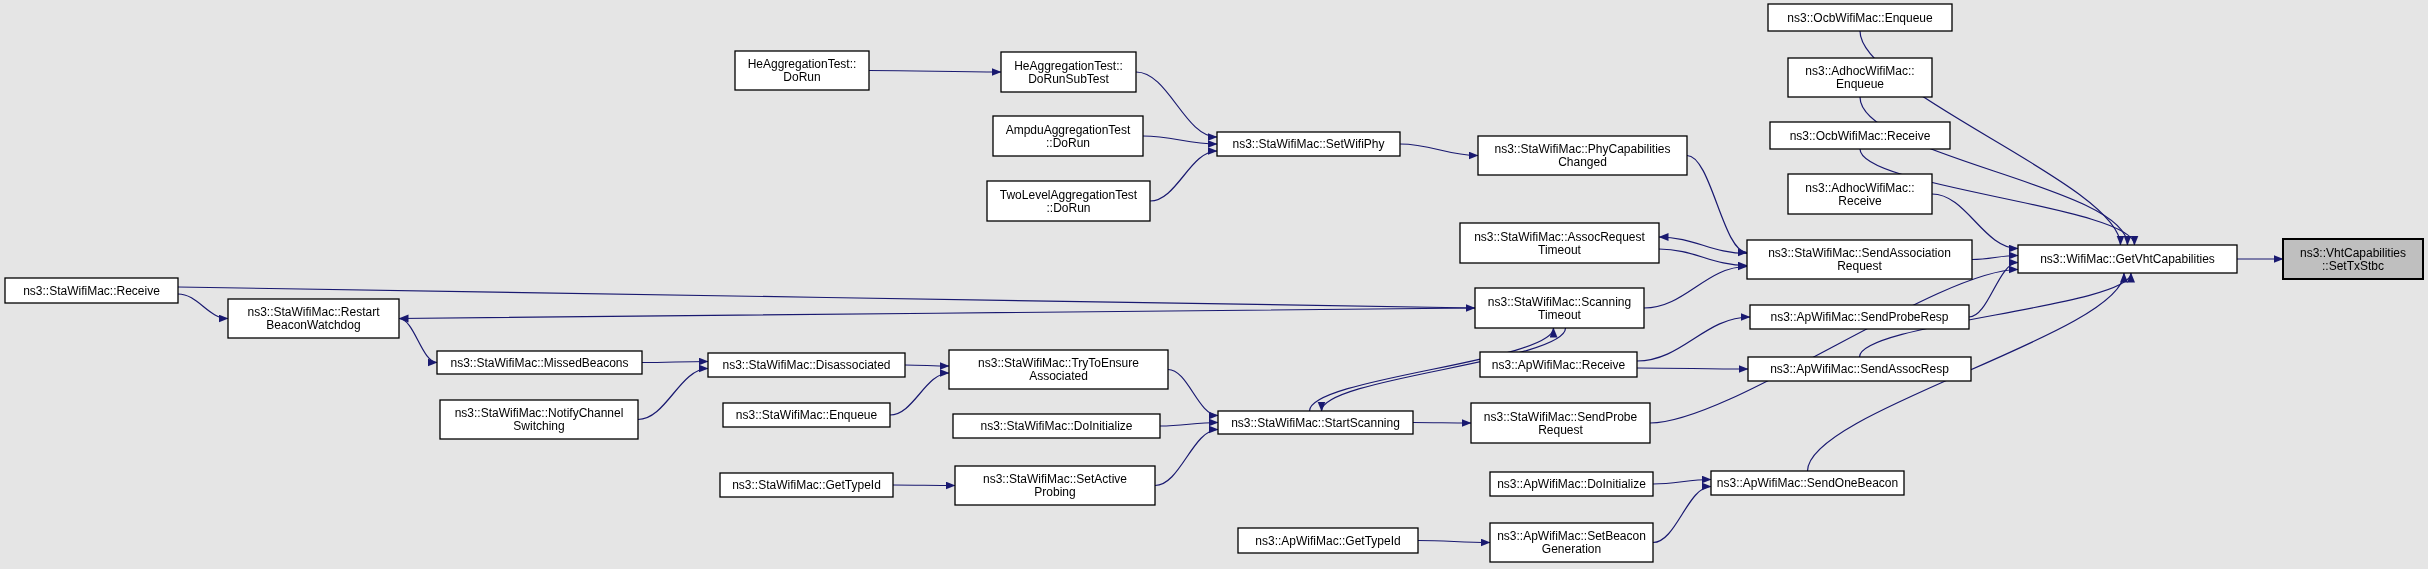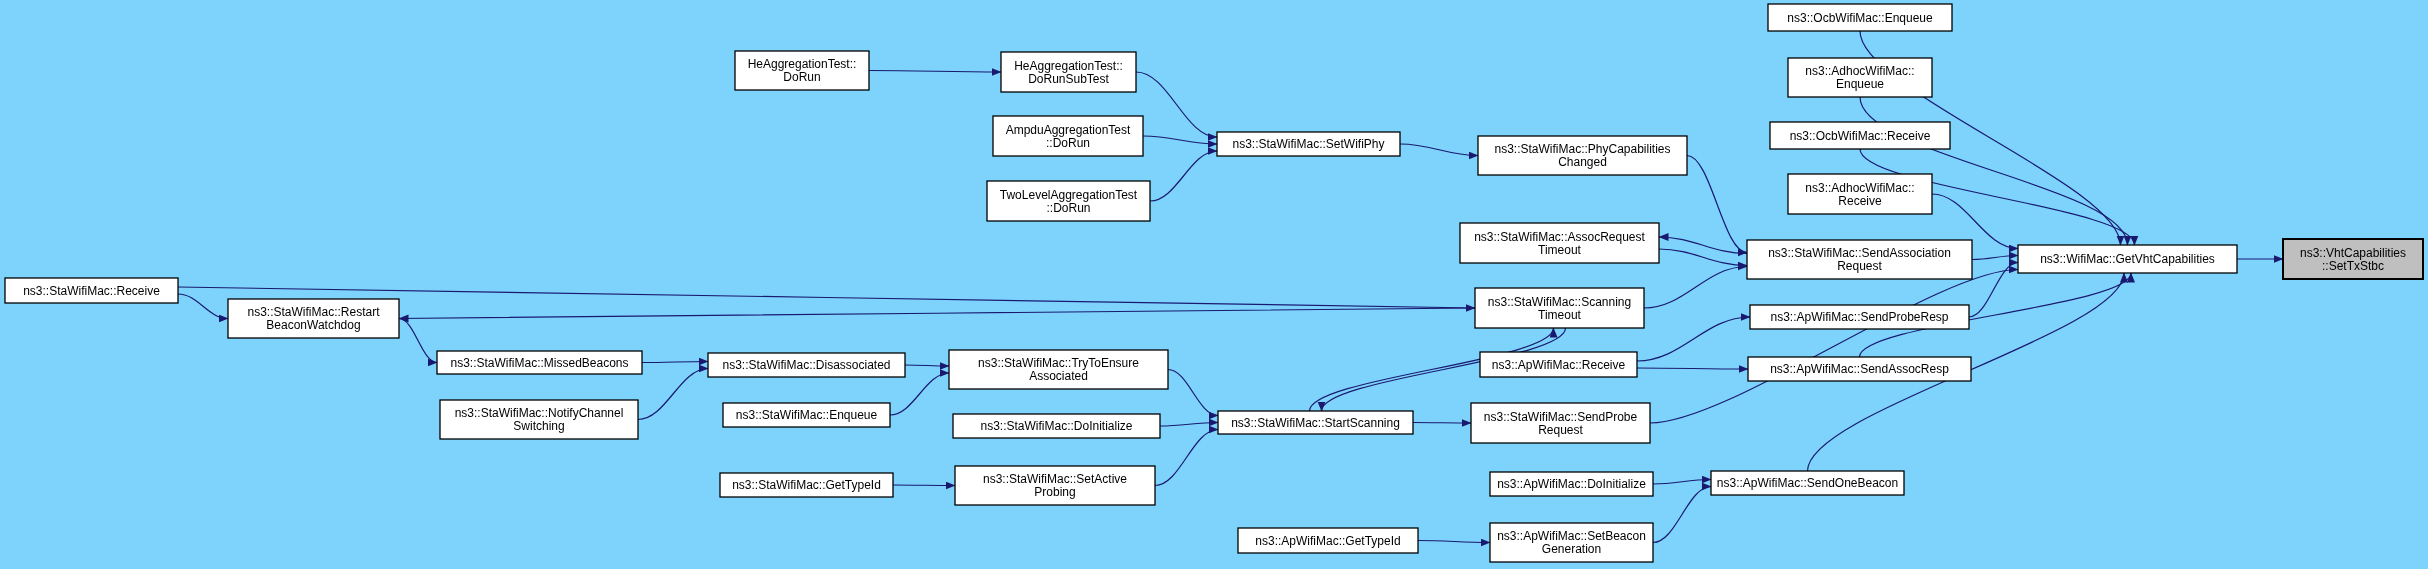--- a/index.html
+++ b/index.html
@@ -1,16 +1,16 @@
 <!DOCTYPE html>
 <html><head>
 <meta charset="utf-8">
 <style>
   html,body { margin:0; padding:0; background:#ffffff; }
-  .canvas-wrap { width:2428px; height:569px; position:relative; background:#7dd3fc; }
+  .canvas-wrap { width:2428px; height:569px; position:relative; background:#e5e5e5; }
   svg { display:block; font-family:"Liberation Sans","DejaVu Sans",sans-serif; }
   .node-rect { fill:#ffffff; stroke:#000000; stroke-width:1.3; }
   .node-rect.highlight { fill:#bfbfbf; stroke:#000000; stroke-width:2; }
   .node-label { font-size:12px; fill:#000000; text-anchor:middle; }
   .edge { fill:none; stroke:#191970; stroke-width:1.2; }
 </style>
 </head>
 <body>
 
 <div class="canvas-wrap">

